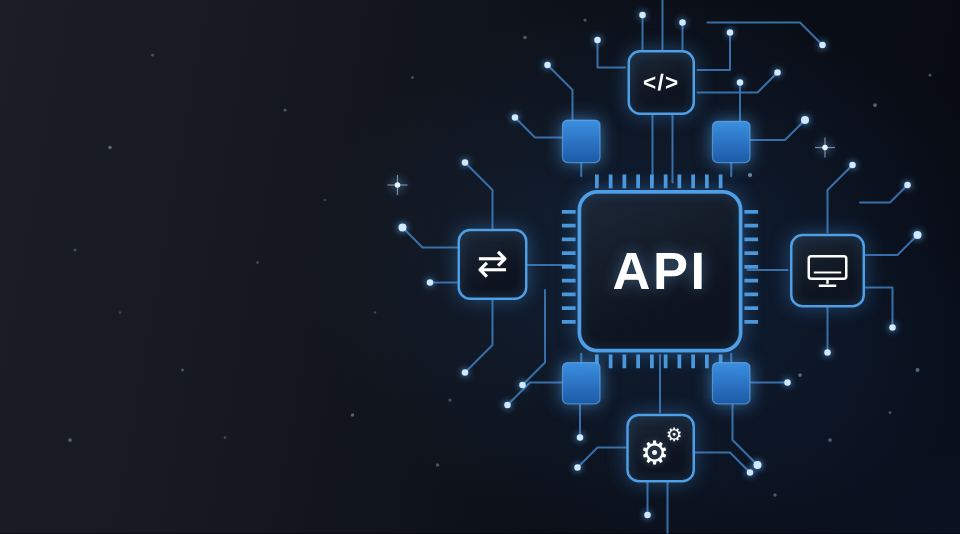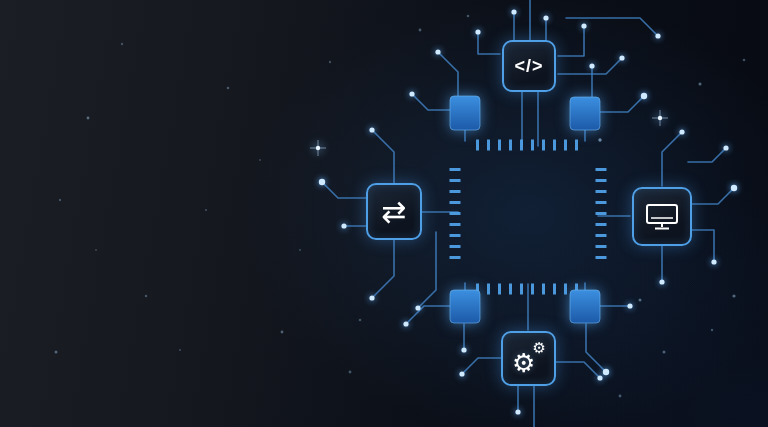--- a/index.html
+++ b/index.html
@@ -172,20 +172,23 @@
       <line x1="318" y1="140" x2="318" y2="156"></line>
       <circle cx="318" cy="148" r="2.2"></circle>
     </g>
     <g class="glint">
       <line x1="652" y1="118" x2="668" y2="118"></line>
       <line x1="660" y1="110" x2="660" y2="126"></line>
       <circle cx="660" cy="118" r="2.2"></circle>
     </g>
   </svg>
 
+  <div class="box chip">
+    <span class="label">API</span>
+  </div>
 
   <div class="box mod-top">
     <span class="code-glyph">&lt;/&gt;</span>
   </div>
 
   <div class="box mod-left">
     <span class="transfer-glyph">⇄</span>
   </div>
 
   <div class="box mod-right">

